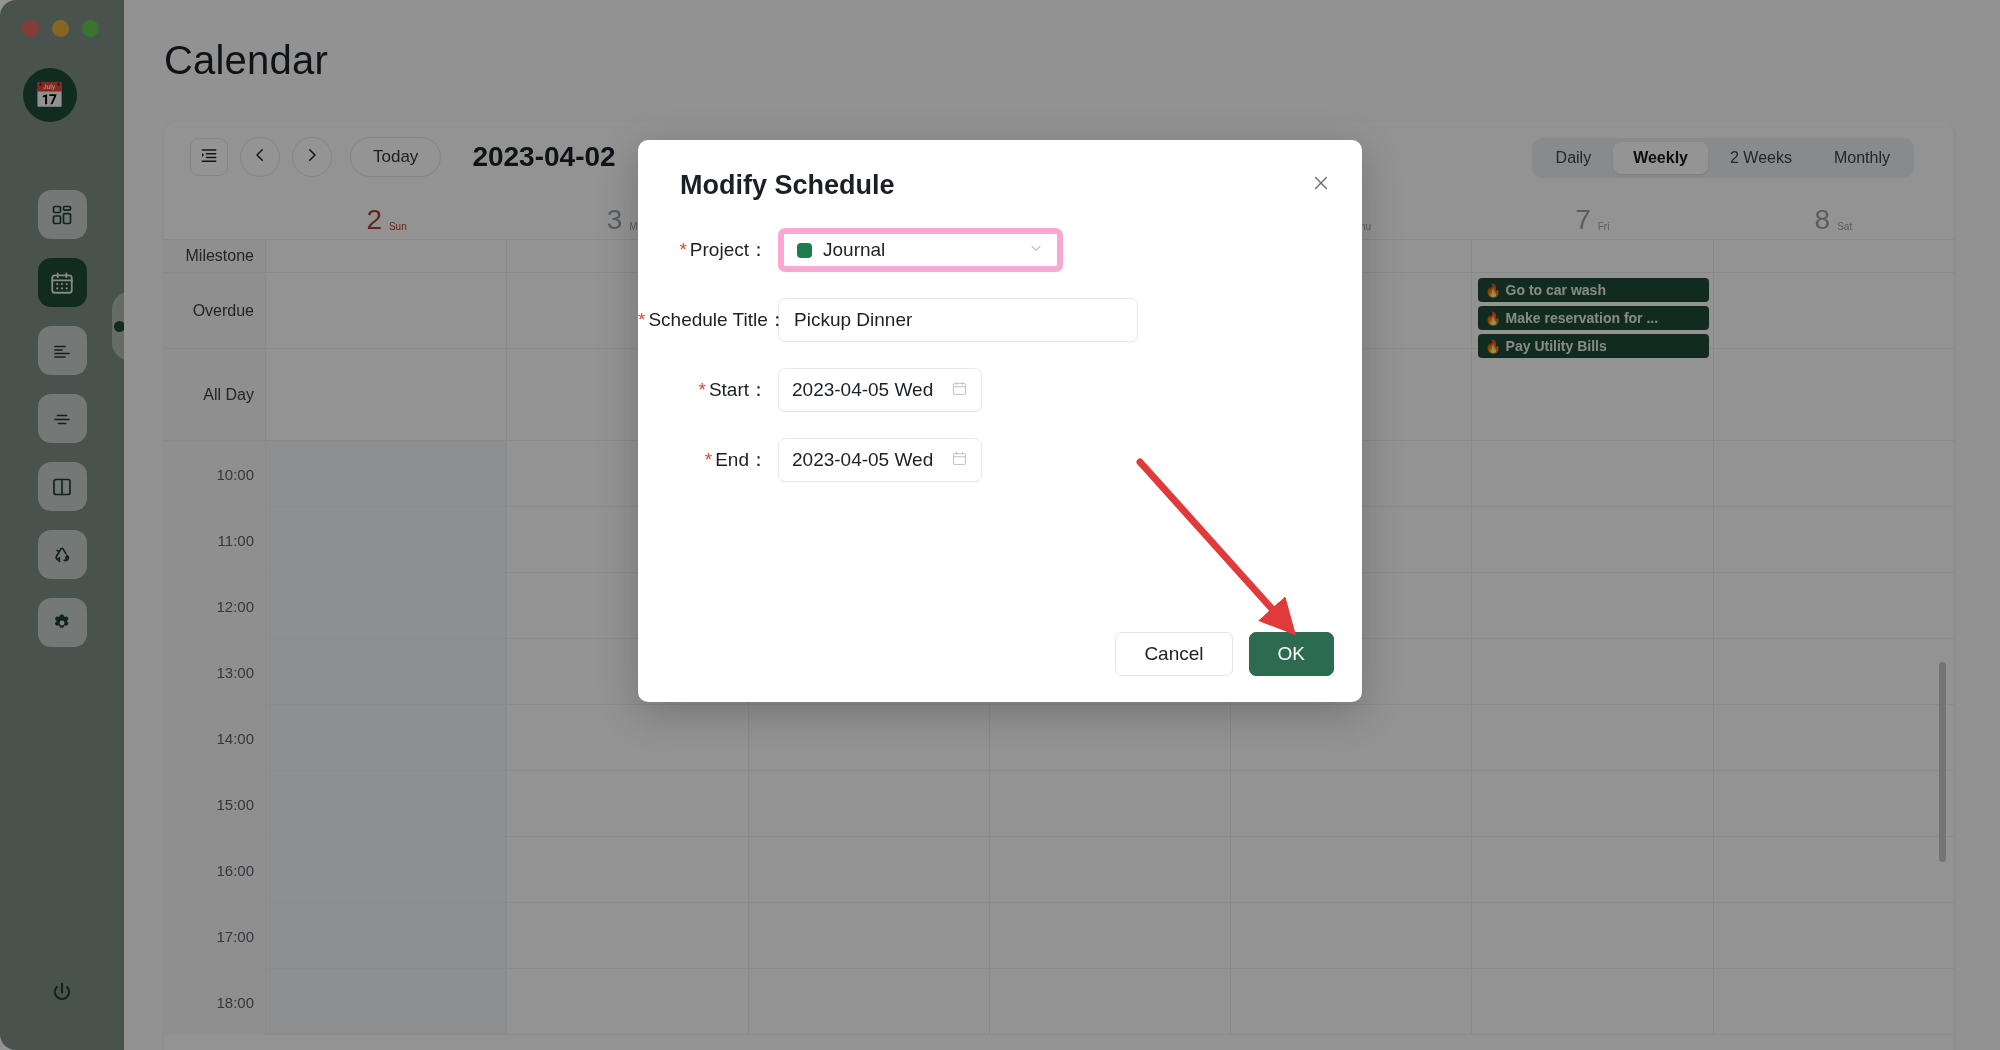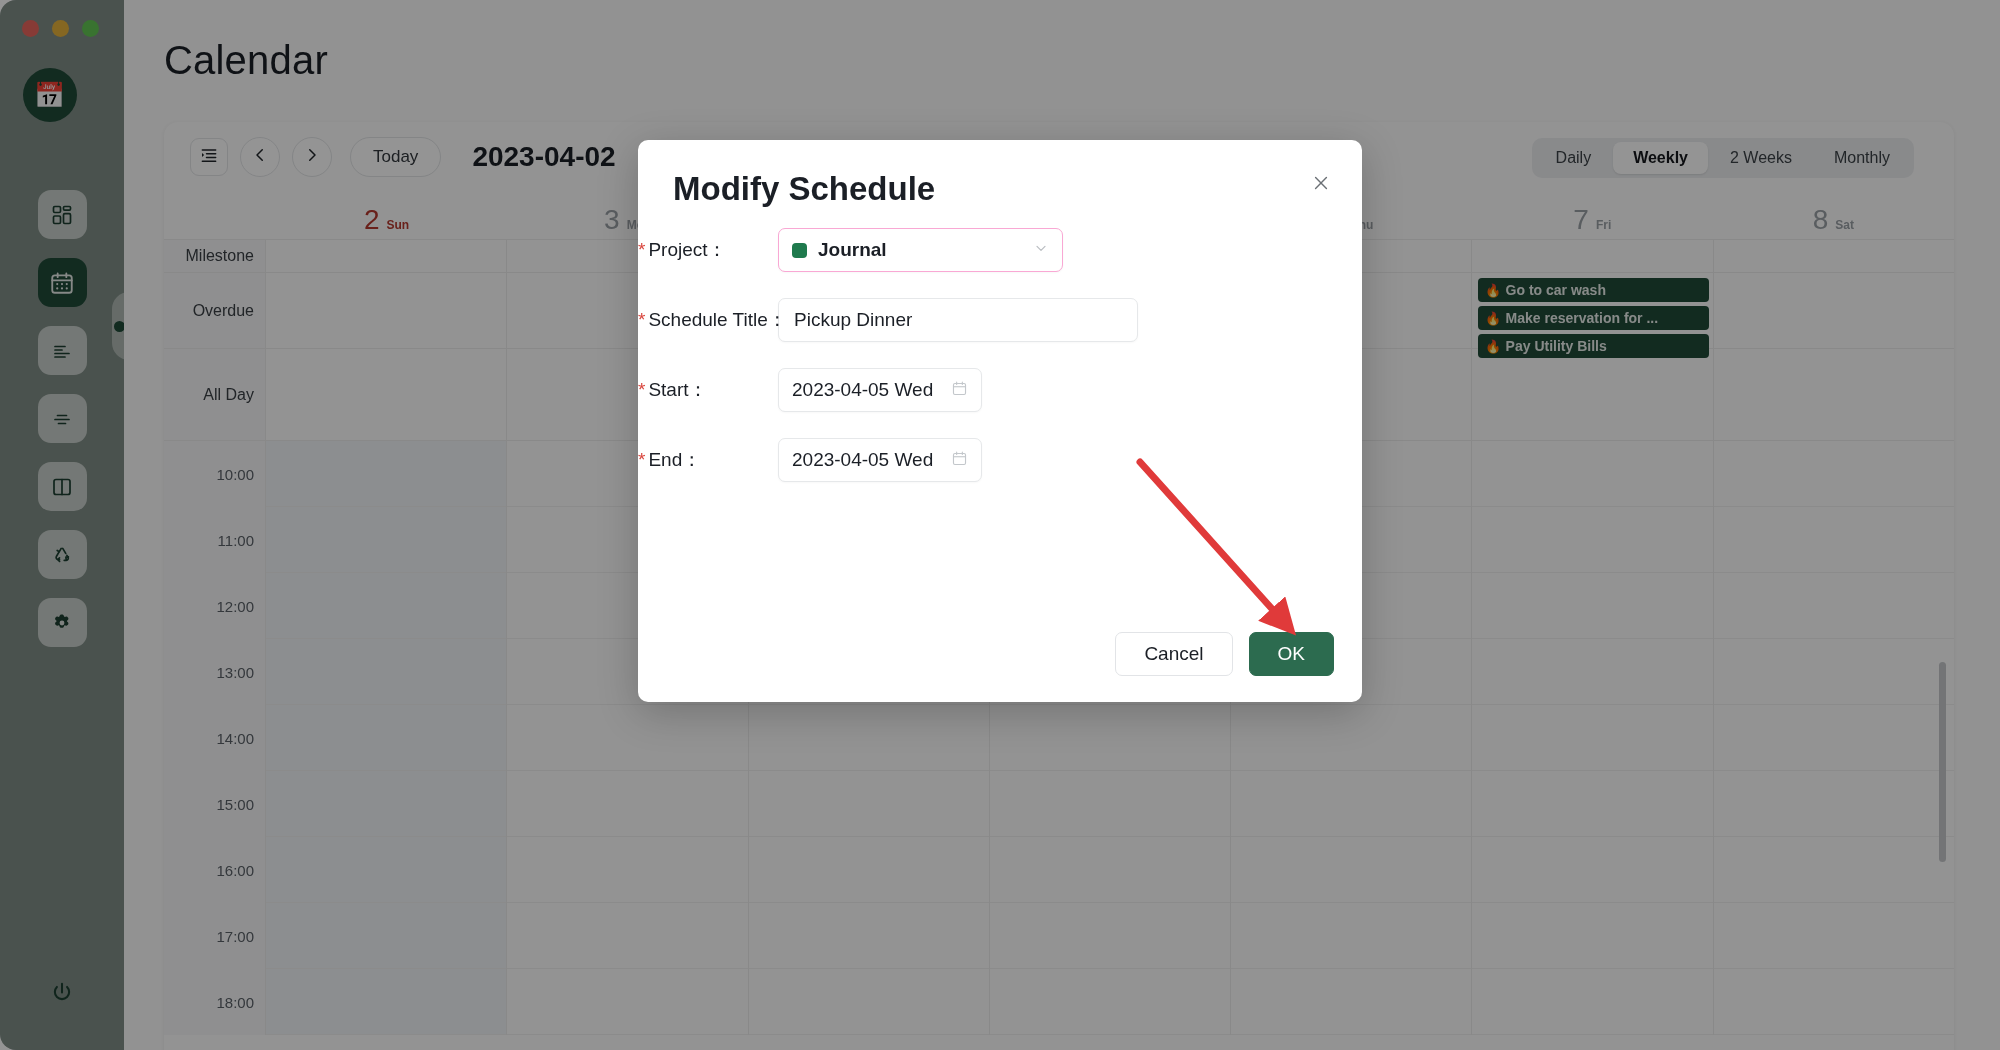--- a/index.html
+++ b/index.html
@@ -211,21 +211,21 @@
     border-bottom: 1px solid #ececec;
   }
   .gutter { width: 102px; flex: 0 0 102px; }
   .day-head {
     flex: 1 1 0;
     display: flex; align-items: flex-end; justify-content: center;
     gap: 7px;
     padding-bottom: 5px;
   }
   .day-num { font-size: 28px; color: #9aa0a6; line-height: 1; font-weight: 400; }
-  .day-name { font-size: 12px; color: #9aa0a6; font-weight: 700; line-height: 1.5; }
+  .day-name { font-size: 10px; color: #9aa0a6; font-weight: 400; line-height: 1.5; }
   .day-head.sunday .day-num { color: #b5392f; }
   .day-head.sunday .day-name { color: #b5392f; }
 
   .sect-row { display: flex; border-bottom: 1px solid #ececec; }
   .sect-label {
     width: 102px; flex: 0 0 102px;
     display: flex; align-items: center; justify-content: flex-end;
     padding-right: 11px;
     font-size: 16px; color: #3b4046;
     background: #f6f7f8;
@@ -300,56 +300,56 @@
     position: absolute;
     left: 638px; top: 140px;
     width: 724px; height: 562px;
     background: #ffffff;
     border-radius: 10px;
     box-shadow: 0 10px 40px rgba(0,0,0,.22);
     z-index: 60;
   }
   .modal-title {
     position: absolute;
-    left: 35px; top: 30px;
-    font-size: 33px; font-weight: 700; color: #1b1f26;
+    left: 42px; top: 30px;
+    font-size: 27px; font-weight: 700; color: #1b1f26;
   }
   .modal-close {
     position: absolute;
     right: 24px; top: 28px;
     width: 34px; height: 34px;
     display: flex; align-items: center; justify-content: center;
     cursor: pointer;
   }
 
   .form { position: absolute; left: 0; top: 88px; width: 100%; }
   .frow { display: flex; align-items: center; margin-bottom: 26px; }
   .flabel {
     width: 140px;
+    text-align: right;
     padding-right: 10px;
     font-size: 19px;
     color: #1b1f26;
     white-space: nowrap;
     flex: 0 0 auto;
     position: relative;
   }
   .req { color: #d9463e; margin-right: 3px; font-size: 19px; }
 
   .select-box {
     width: 285px; height: 44px;
-    border: 1px solid #f9a8d4;
+    border: 6px solid #f9a8d4;
     border-radius: 7px;
     display: flex; align-items: center;
     padding: 0 13px;
     gap: 11px;
     background: #fff;
     cursor: pointer;
     box-shadow: 0 1px 2px rgba(0,0,0,.03);
     position: relative;
-    font-weight: bold;
   }
   .proj-dot { width: 15px; height: 15px; border-radius: 4px; background: #1f7a4d; flex: 0 0 auto; }
   .select-val { font-size: 19px; color: #1b1f26; }
   .chev {
     position: absolute; right: 13px; top: 50%;
     transform: translateY(-50%);
   }
 
   .text-input {
     width: 360px; height: 44px;

